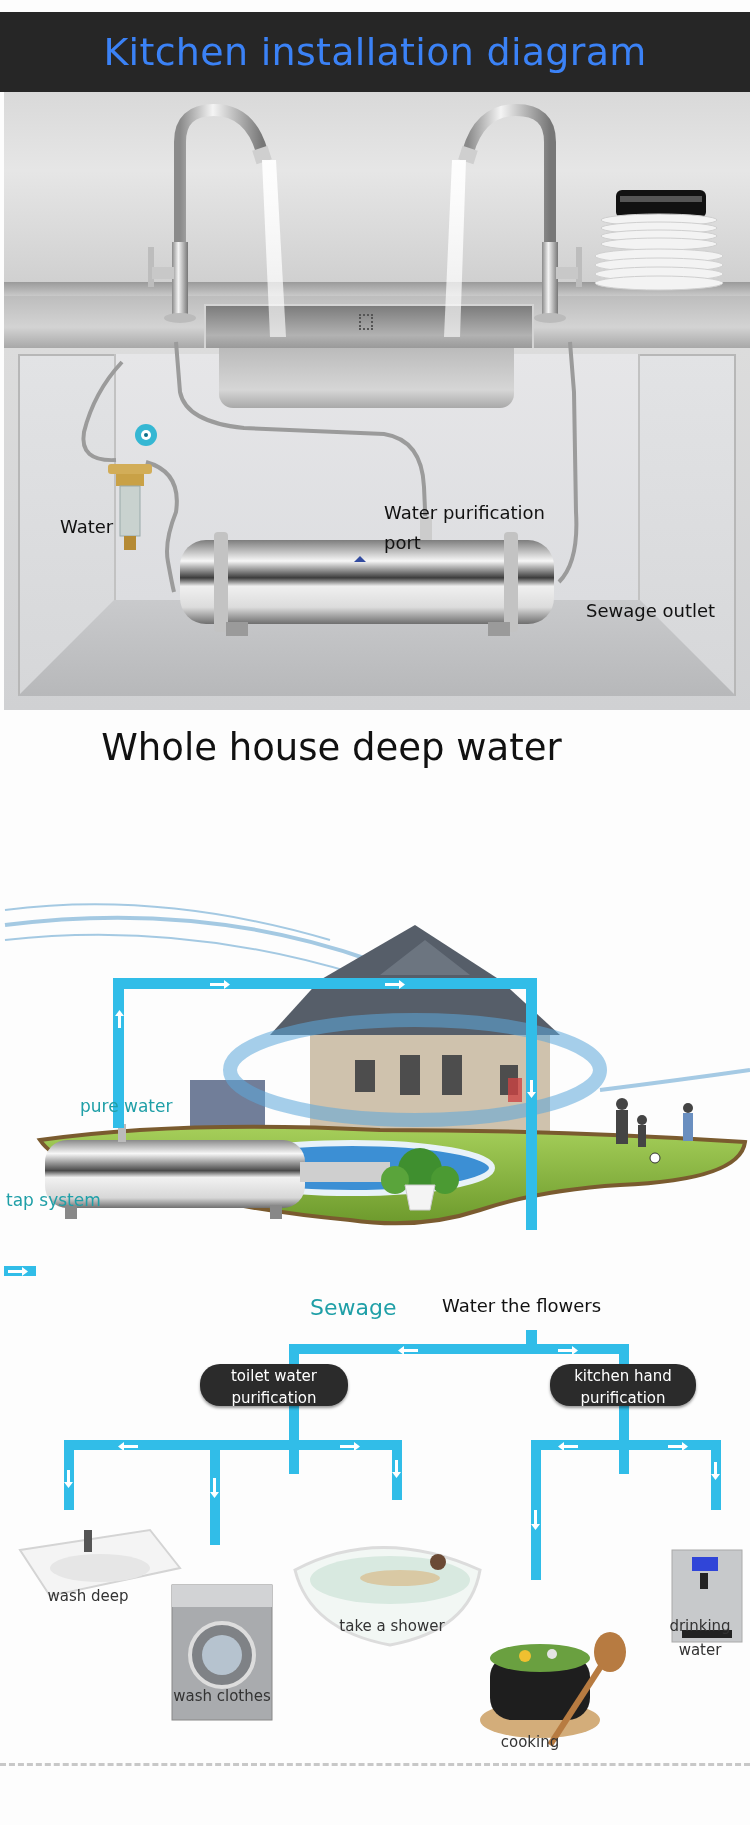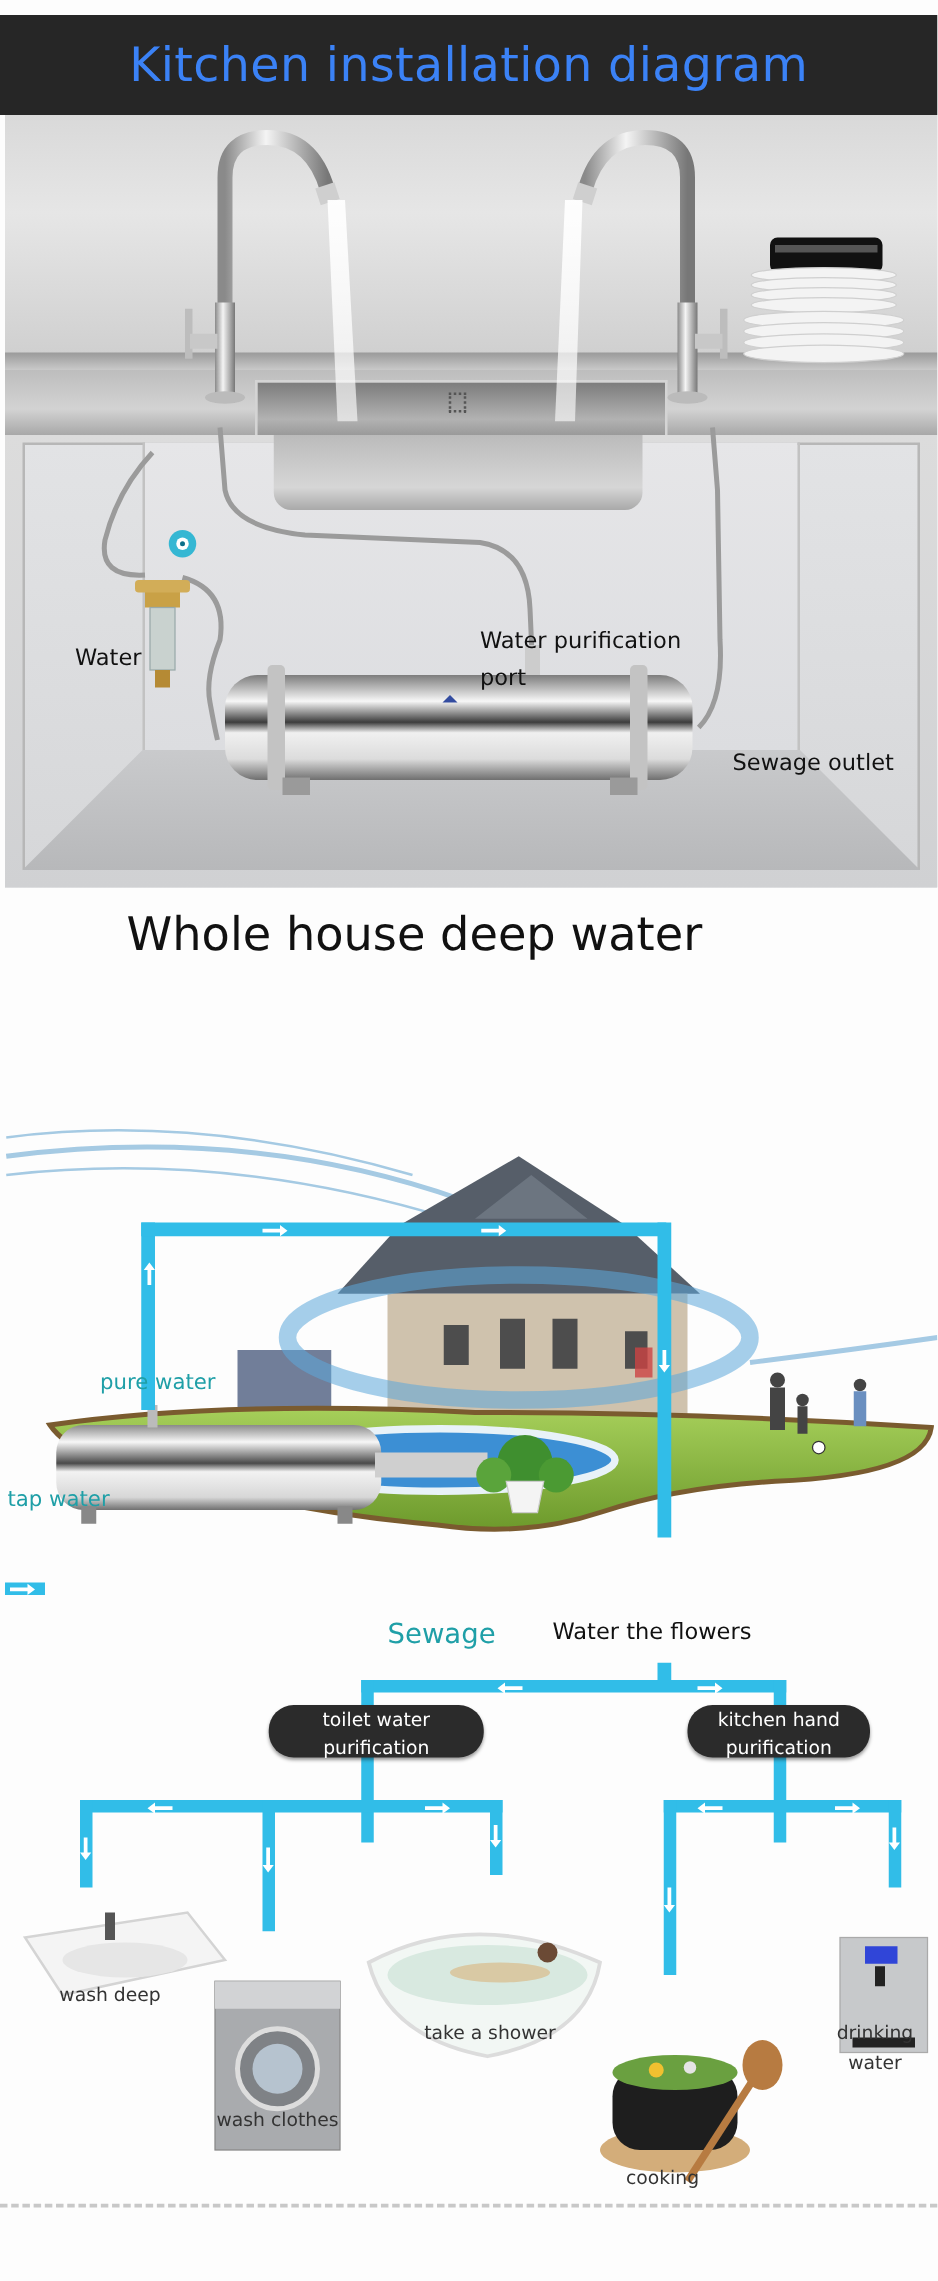--- a/index.html
+++ b/index.html
@@ -224,21 +224,21 @@
   <g fill="#fff">
     <path d="M210 103 h14 v-3 l6 4.5 l-6 4.5 v-3 h-14 z"></path>
     <path d="M385 103 h14 v-3 l6 4.5 l-6 4.5 v-3 h-14 z"></path>
     <path d="M118 148 v-12 h-3 l4.5 -6 l4.5 6 h-3 v12 z"></path>
     <path d="M530 200 v12 h-3 l4.5 6 l4.5 -6 h-3 v-12 z"></path>
     <path d="M8 391 h14 v-3 l6 4.5 l-6 4.5 v-3 h-14 z" transform="translate(0,-1)"></path>
   </g>
 </svg>
 
 <div class="abs teal" style="left:80px;top:1096px;font-size:17px">pure water</div>
-<div class="abs teal" style="left:6px;top:1190px;font-size:17px">tap water</div>
+<div class="abs teal" style="left:6px;top:1190px;font-size:17px">tap system</div>
 <div class="abs teal" style="left:310px;top:1295px;font-size:22px">Sewage</div>
 <div class="abs" style="left:442px;top:1295px;font-size:18px;color:#111">Water the flowers</div>
 
 <svg class="abs" style="left:0;top:1330px" width="750" height="250">
   <g fill="#31bde8">
     <rect x="526" y="0" width="11" height="20"></rect>
     <rect x="289" y="14" width="340" height="10"></rect>
     <rect x="289" y="14" width="10" height="130"></rect>
     <rect x="619" y="14" width="10" height="130"></rect>
 
@@ -259,21 +259,21 @@
     <path d="M578 115 h-14 v-3 l-6 4.5 l6 4.5 v-3 h14 z"></path>
     <path d="M668 115 h14 v-3 l6 4.5 l-6 4.5 v-3 h-14 z"></path>
     <path d="M67 140 v12 h-3 l4.5 6 l4.5 -6 h-3 v-12 z"></path>
     <path d="M213 148 v14 h-3 l4.5 6 l4.5 -6 h-3 v-14 z"></path>
     <path d="M395 130 v12 h-3 l4.5 6 l4.5 -6 h-3 v-12 z"></path>
     <path d="M534 180 v14 h-3 l4.5 6 l4.5 -6 h-3 v-14 z"></path>
     <path d="M714 132 v12 h-3 l4.5 6 l4.5 -6 h-3 v-12 z"></path>
   </g>
 </svg>
 
-<div class="abs pill" style="left:215px;top:1364px;width:172px;height:42px">
+<div class="abs pill" style="left:200px;top:1364px;width:148px;height:42px">
   <div>toilet water</div>
   <div>purification</div>
 </div>
 <div class="abs pill" style="left:550px;top:1364px;width:146px;height:42px">
   <div>kitchen hand</div>
   <div>purification</div>
 </div>
 
 <svg class="abs" style="left:0;top:1480px" width="750" height="270">
 

